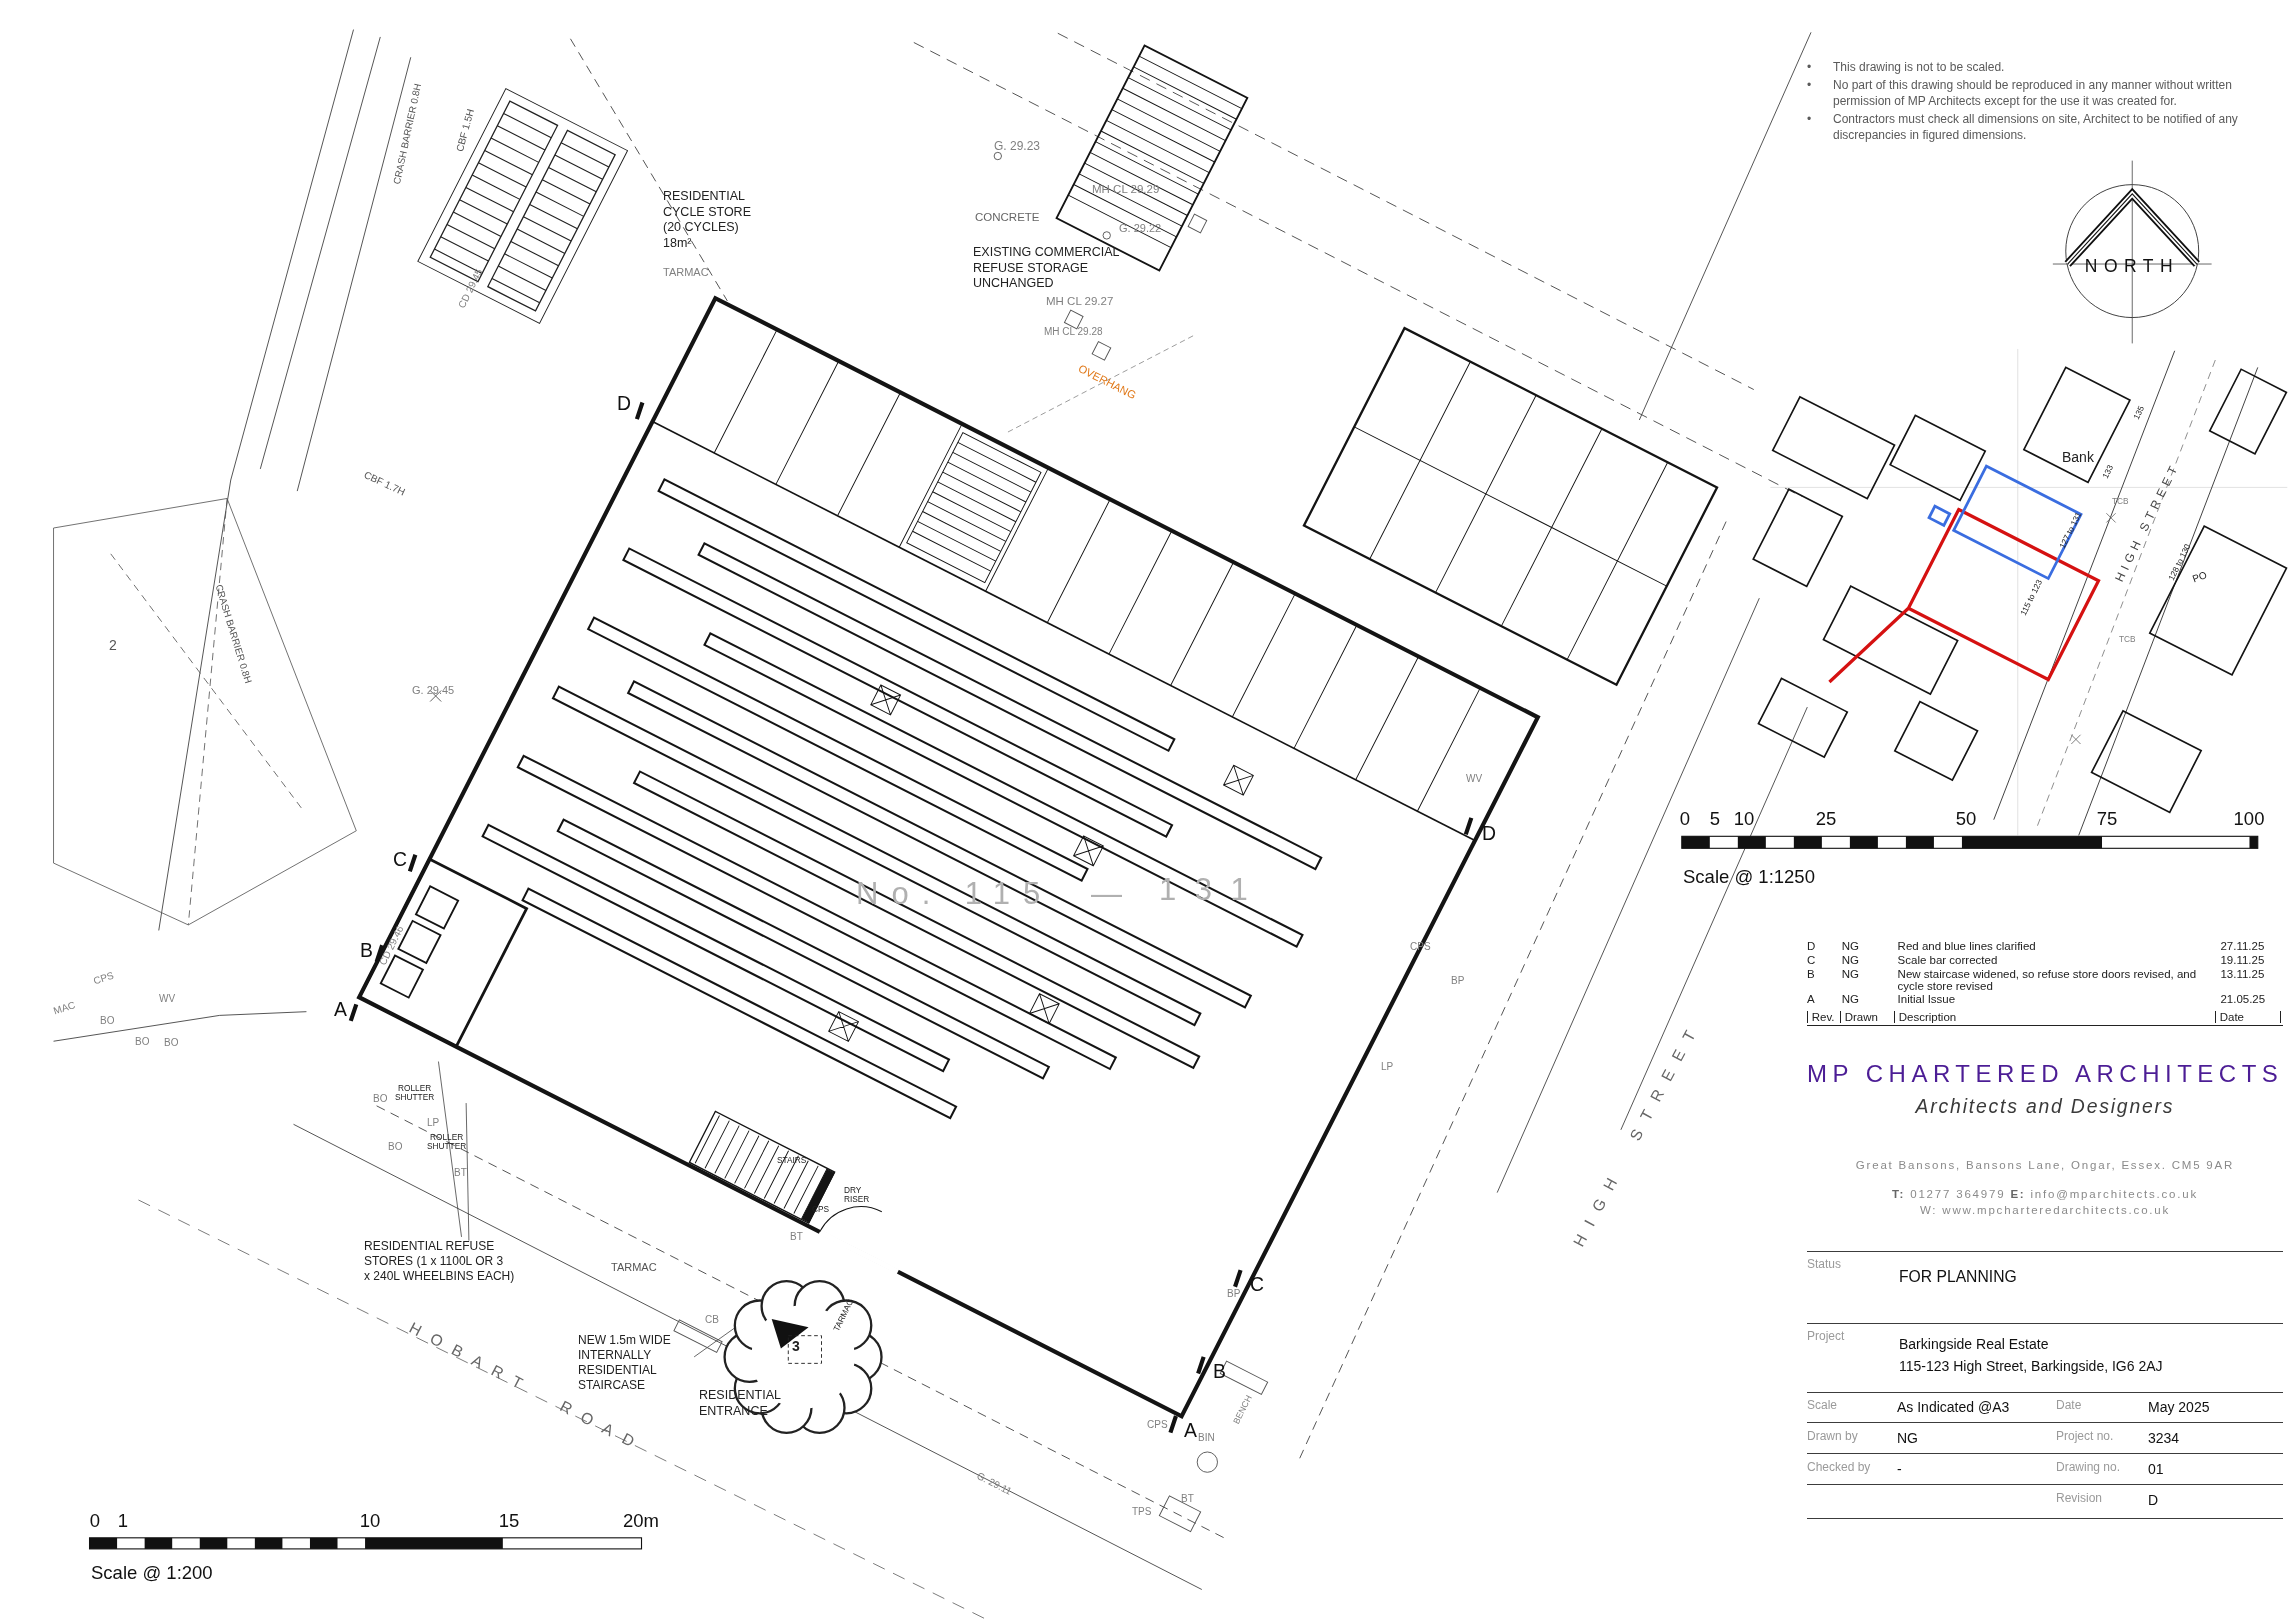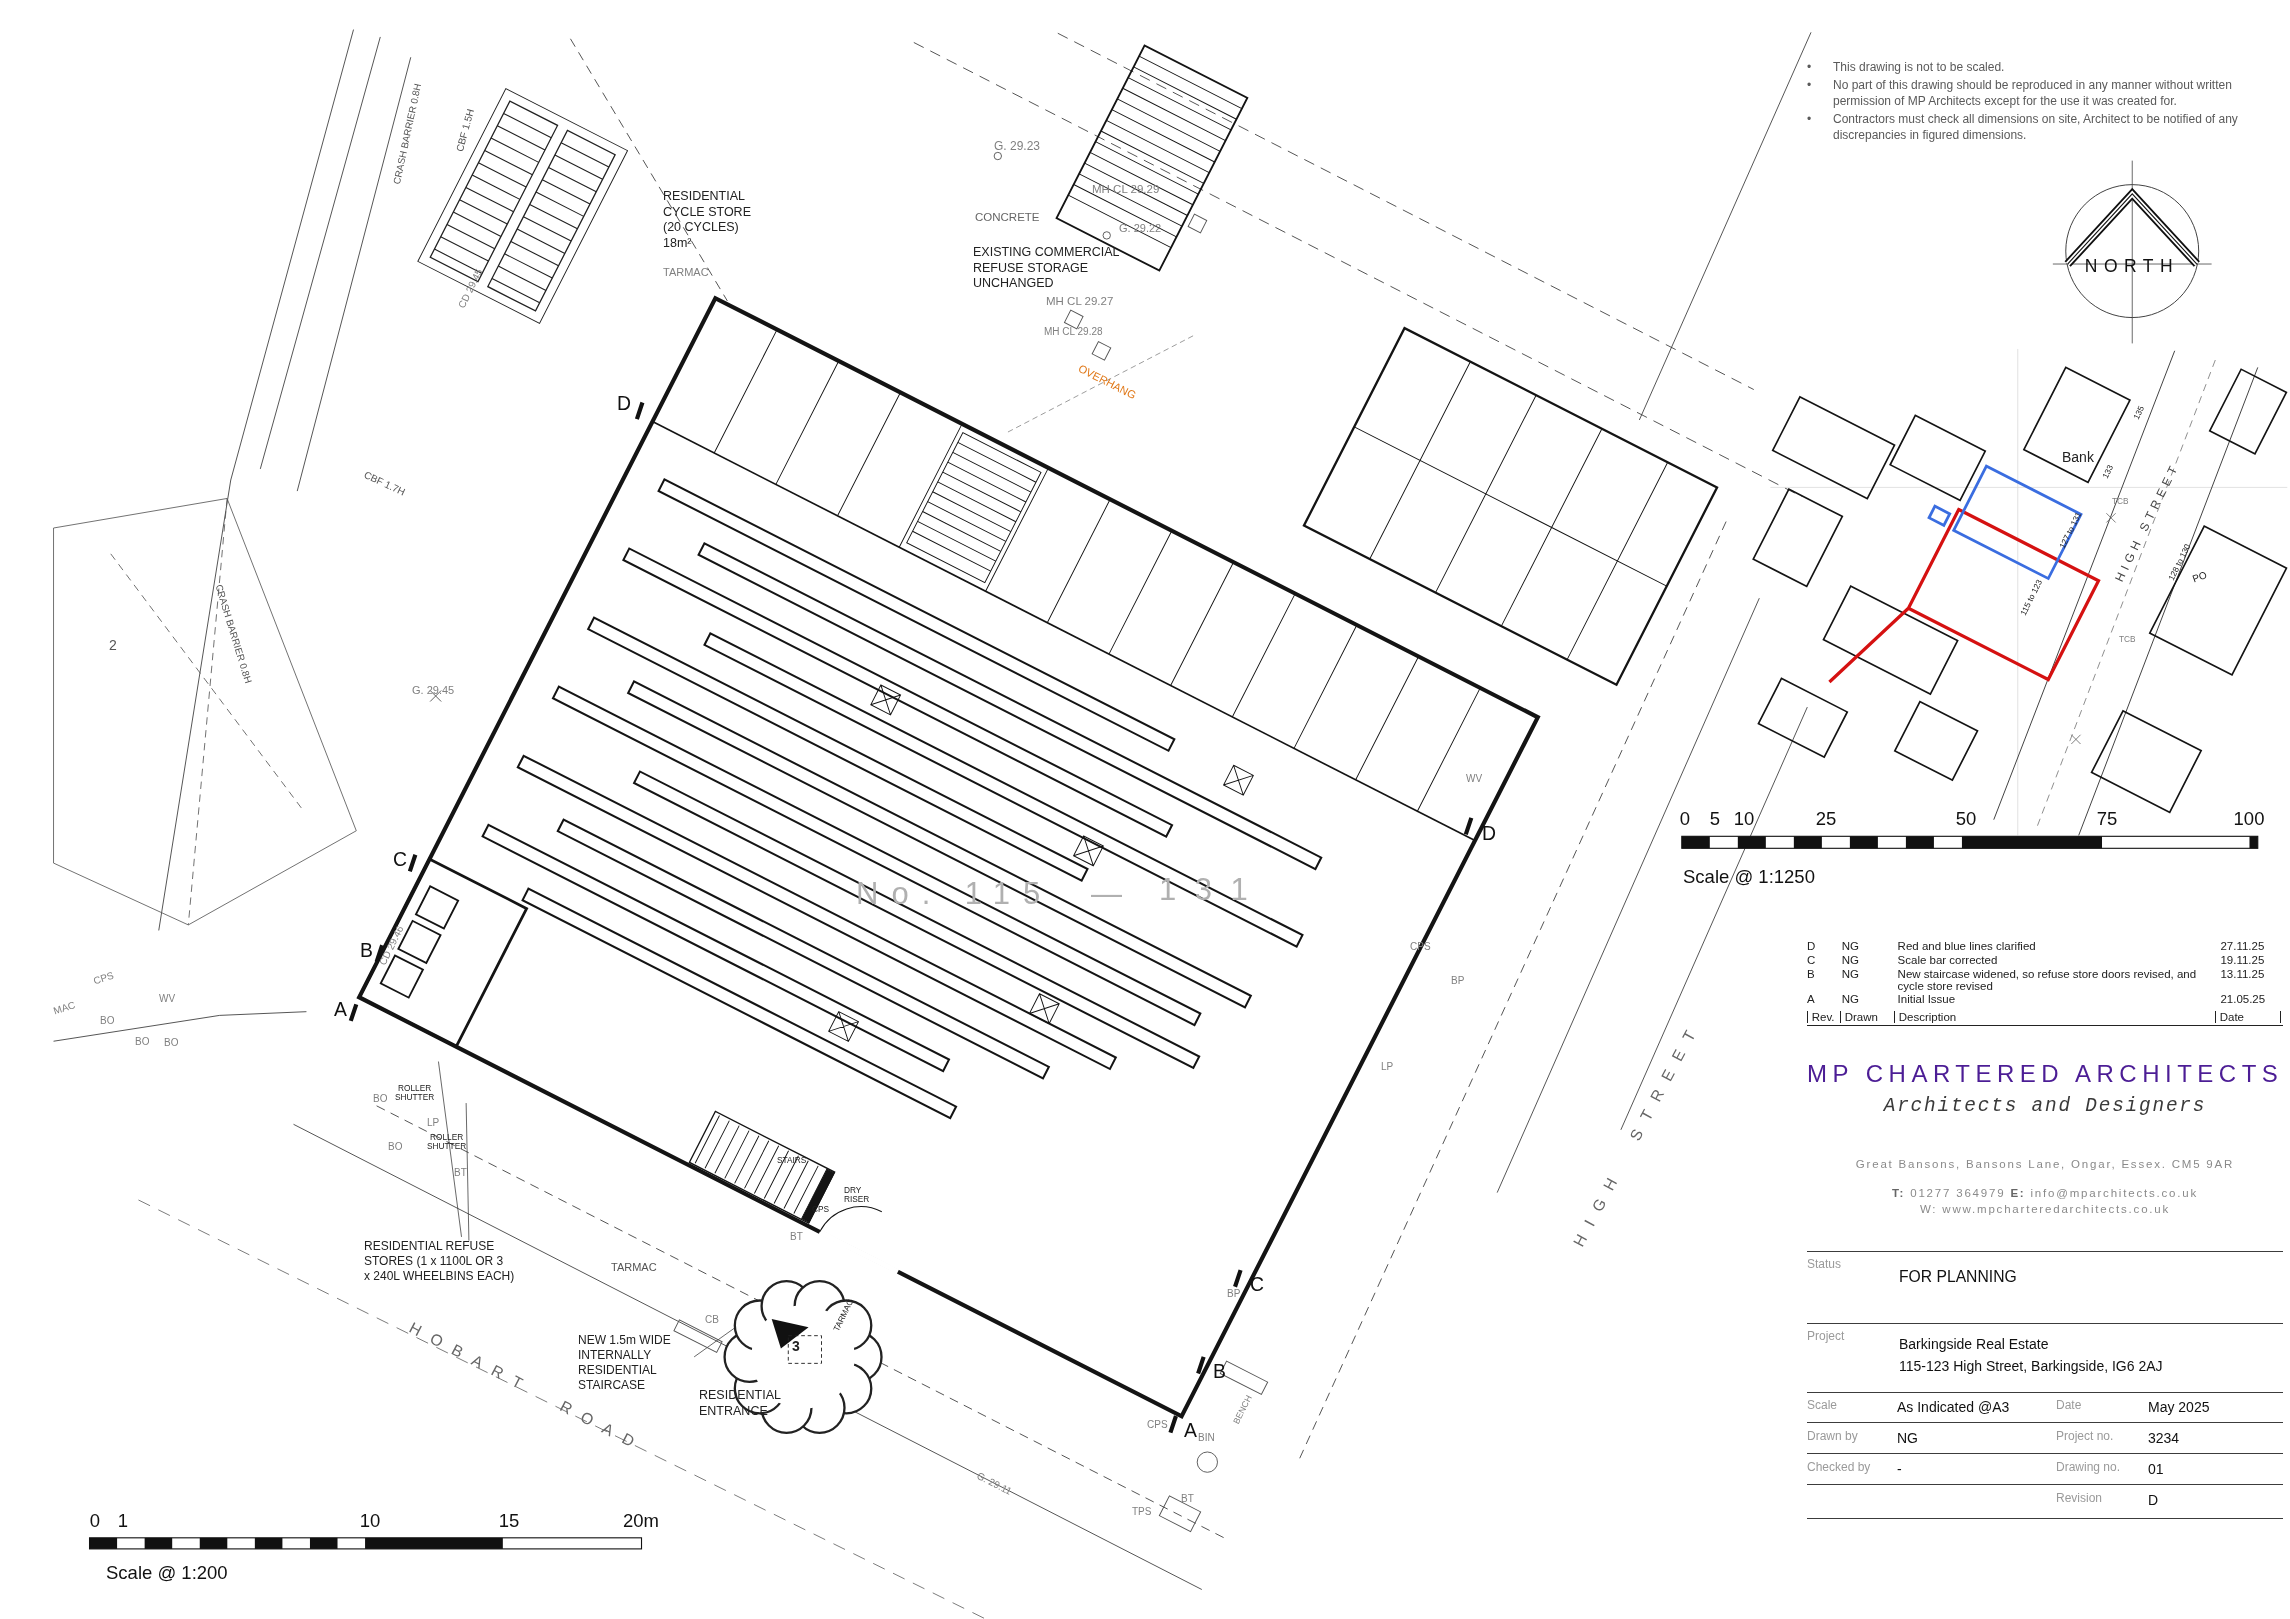--- a/index.html
+++ b/index.html
@@ -25,21 +25,21 @@
   
   .revtable{position:absolute;left:1807px;top:940px;width:476px;font-size:11.5px;color:#222}
   .revrow{display:grid;grid-template-columns:33px 54px 321px 66px;column-gap:1.8px;margin-bottom:1.8px}
   .revhead{display:grid;grid-template-columns:33px 54px 321px 66px;column-gap:0;margin-top:5.5px;
            border-bottom:1.5px solid #222;padding-bottom:1.8px}
   .revhead span{border-left:0.9px solid #222;padding-left:3.7px}
   .revhead span:last-child{border-right:0.9px solid #222}
   
   .firm{position:absolute;left:1807px;top:1060px;width:476px;text-align:center}
   .firm-name{font-size:24px;letter-spacing:5.5px;font-weight:500;white-space:nowrap}
-  .firm-tag{font-family:Liberation Mono, monospace;font-style:italic;font-size:19.4px;color:#3a3a3a;
+  .firm-tag{font-family:Liberation Sans, sans-serif;font-style:italic;font-size:19.4px;color:#3a3a3a;
             letter-spacing:1.8px;margin-top:7.4px}
   .firm-addr{font-size:11.5px;color:#8a8a8a;letter-spacing:1.8px;margin-top:41px}
   .firm-line{font-size:11.5px;color:#8a8a8a;letter-spacing:1.8px;margin-top:16.6px}
   .firm-line .pfx{font-weight:bold;color:#666}
   .firm-line2{font-size:11.5px;color:#8a8a8a;letter-spacing:1.8px;margin-top:3.7px}
   
   .tblock{position:absolute;left:1807px;top:1251px;width:476px}
   .trow{border-top:0.9px solid #3c3c3c;position:relative}
   .tlab{color:#9a9a9a;font-size:12px}
   .tval{color:#111;font-size:14px}
@@ -374,21 +374,21 @@
   <span class="tick" style="left:1966px;top:808px">50</span>
   <span class="tick" style="left:2107px;top:808px">75</span>
   <span class="tick" style="left:2249px;top:808px">100</span>
   <div class="cap" style="left:1683px;top:866px">Scale @ 1:1250</div>
 
   <span class="tick" style="left:95px;top:1510px">0</span>
   <span class="tick" style="left:123px;top:1510px">1</span>
   <span class="tick" style="left:370px;top:1510px">10</span>
   <span class="tick" style="left:509px;top:1510px">15</span>
   <span class="tick" style="left:641px;top:1510px">20m</span>
-  <div class="cap" style="left:106px;top:1562px">Scale @ 1:200</div>
+  <div class="cap" style="left:91px;top:1562px">Scale @ 1:200</div>
 
   <div class="revtable">
     <div class="revrow">
       <span>D</span>
       <span>NG</span>
       <span>Red and blue lines clarified</span>
       <span>27.11.25</span>
     </div>
     <div class="revrow">
       <span>C</span>

